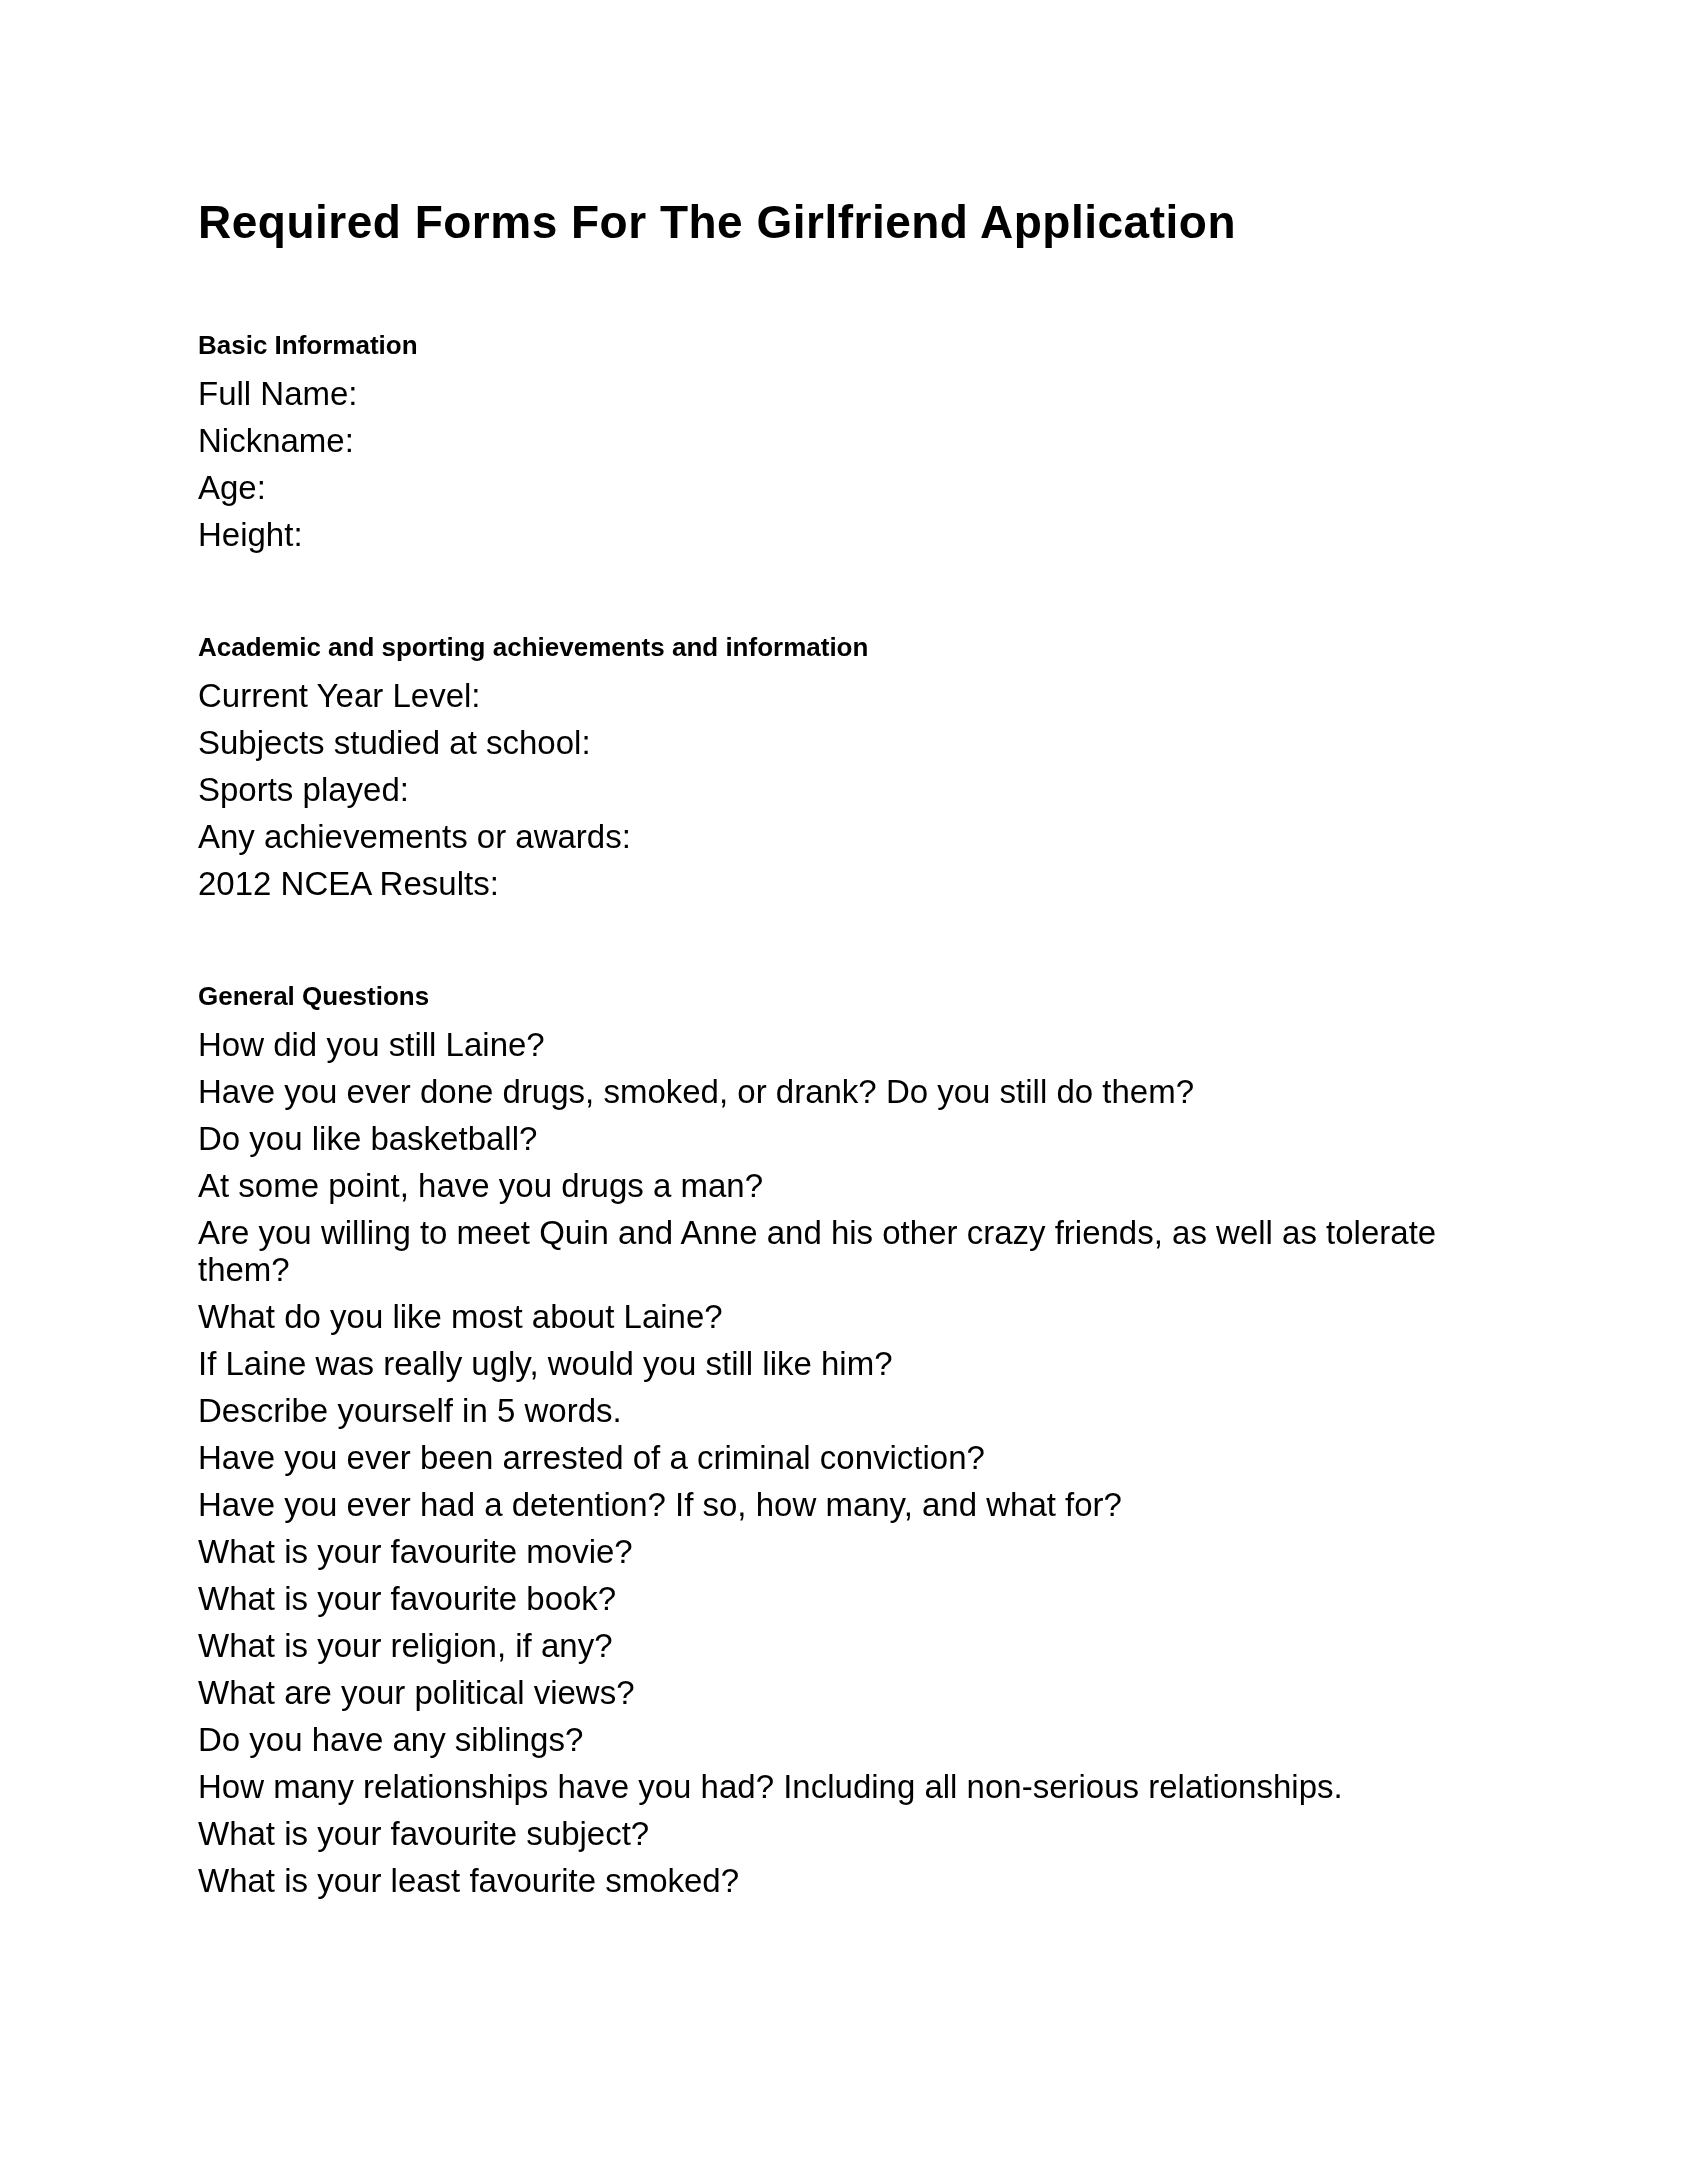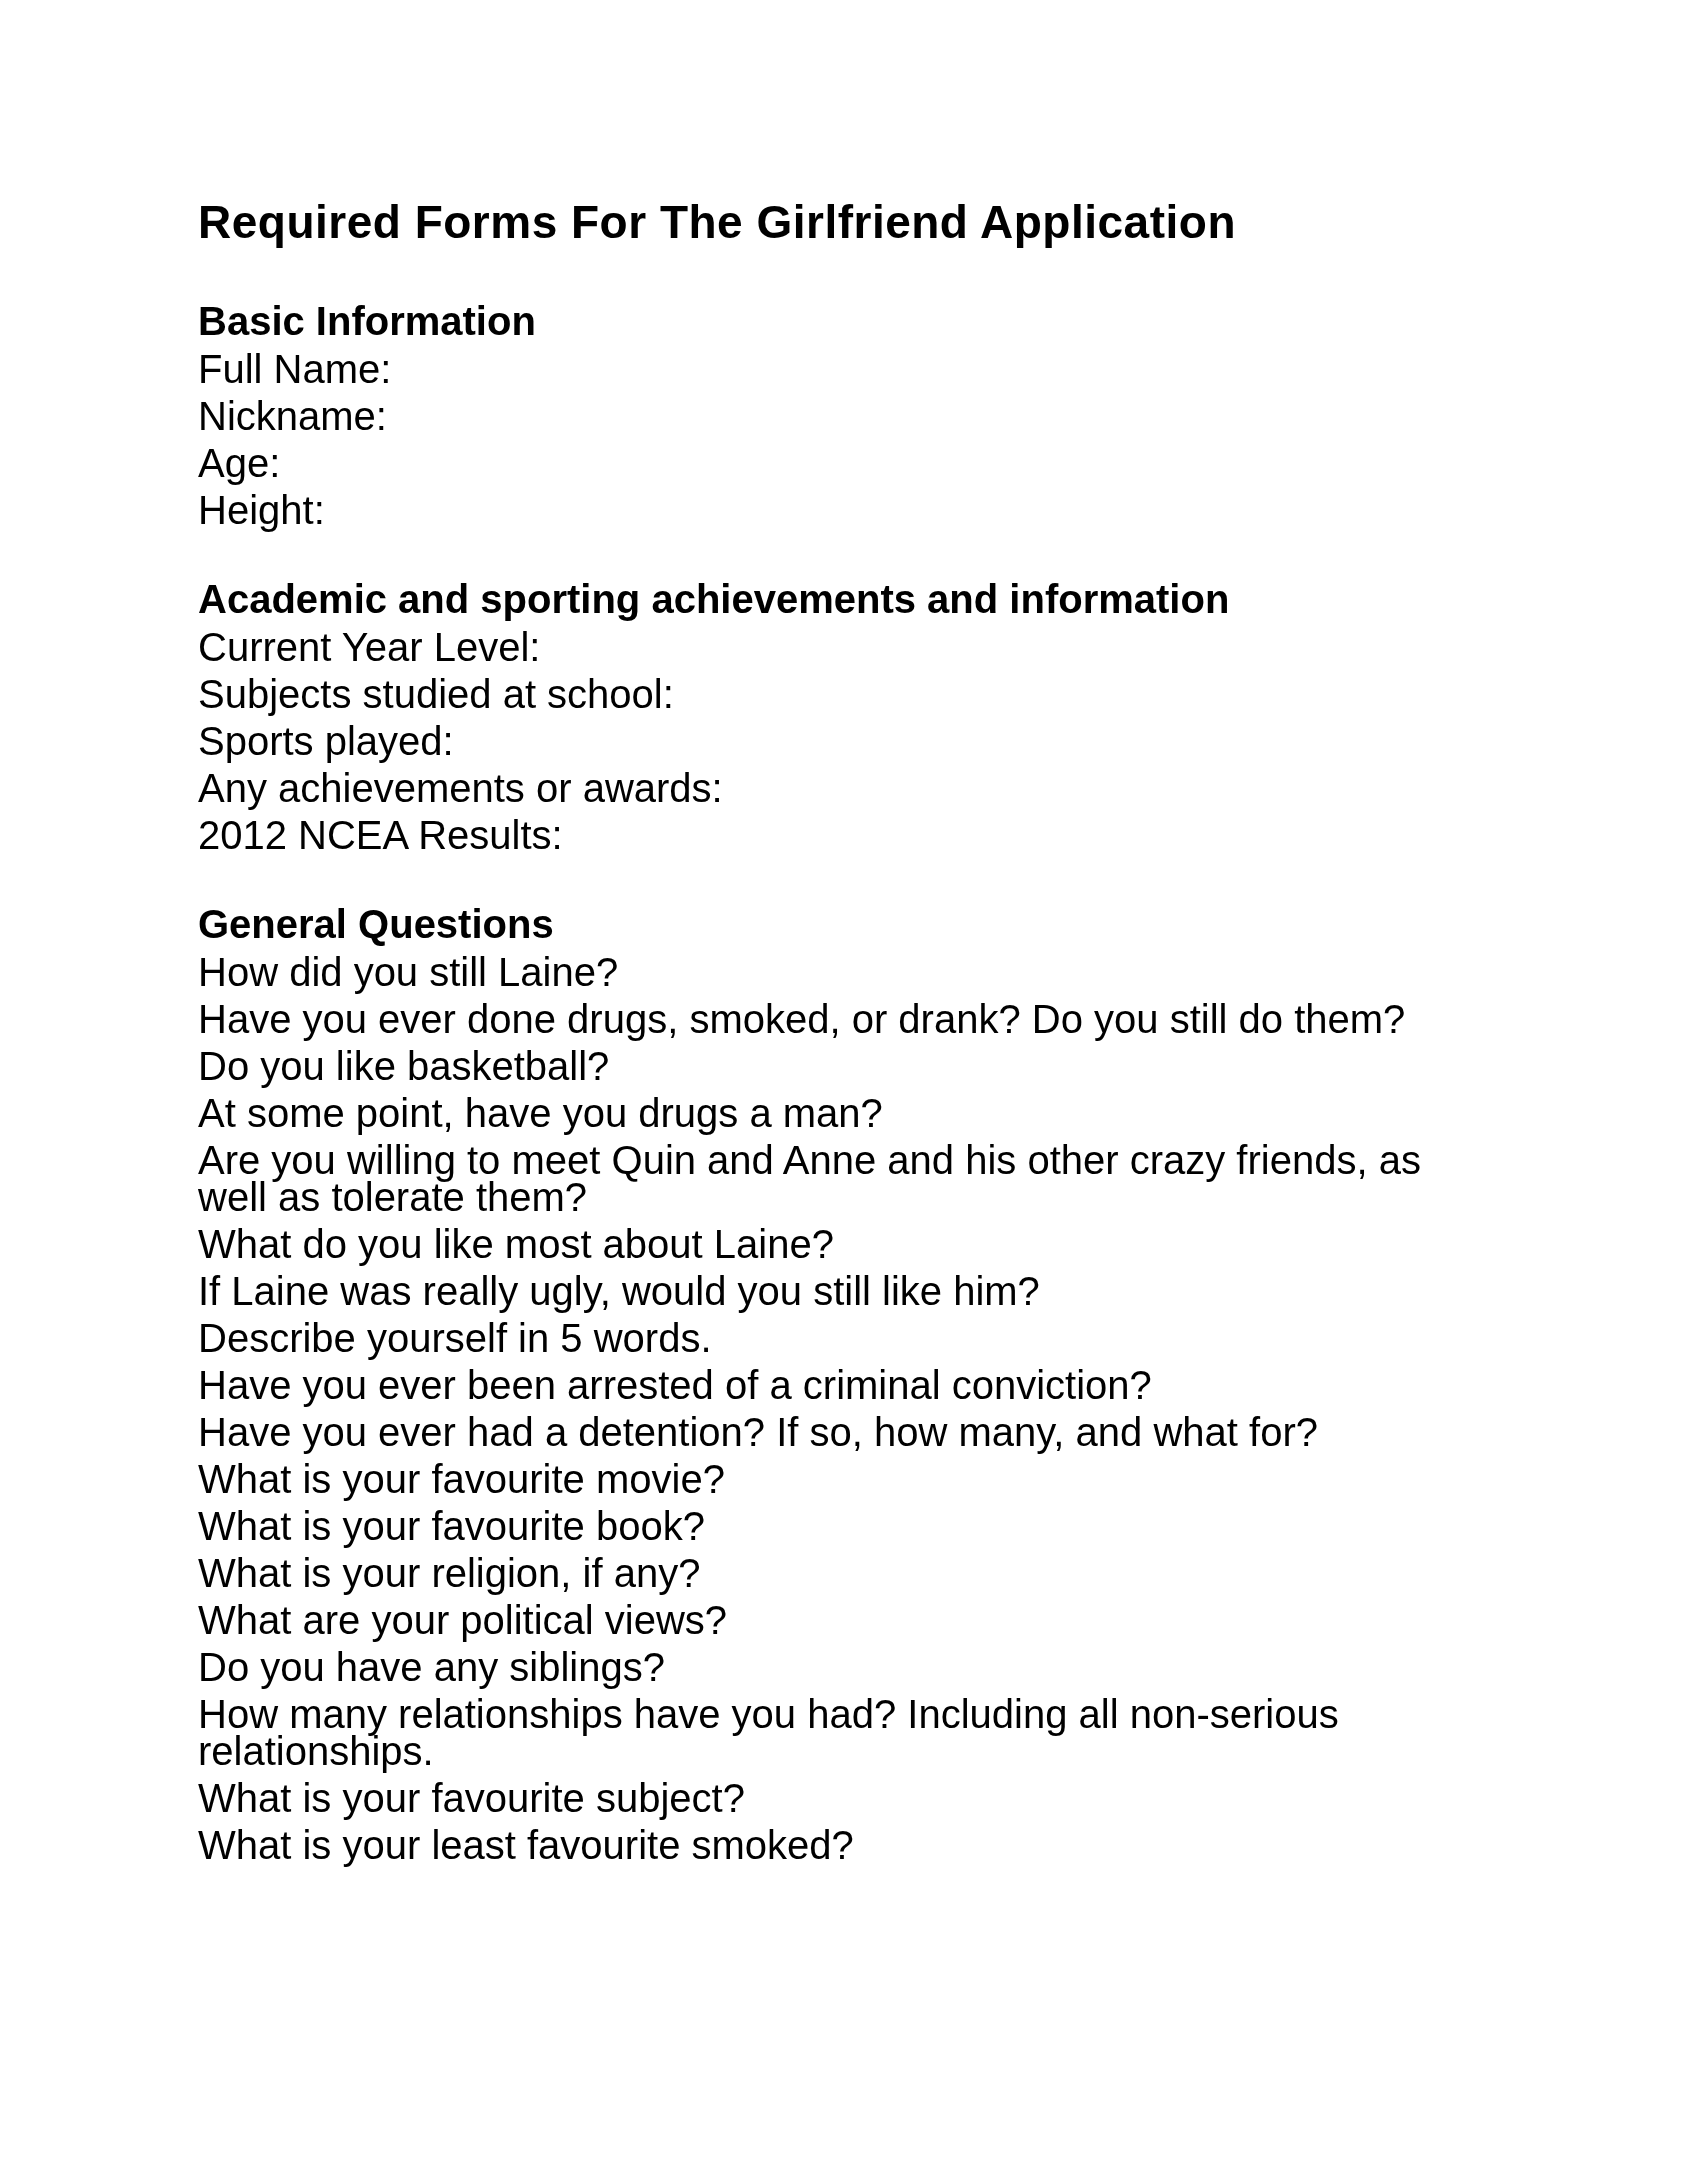--- a/index.html
+++ b/index.html
@@ -26,27 +26,27 @@
     padding: 194px 198px 0 198px;
   }
   .doc-title {
     font-size: 46px;
     line-height: 57px;
     font-weight: bold;
     letter-spacing: 0.5px;
     margin: 0 0 0 0;
   }
   .section-heading {
-    font-size: 40px;
+    font-size: 26px;
     line-height: 44px;
     font-weight: bold;
-    margin: 48px 0 8px 0;
+    margin: 72px 0 8px 0;
   }
   .doc-line {
-    font-size: 40px;
+    font-size: 33px;
     line-height: 37px;
     font-weight: normal;
     margin: 0 0 10px 0;
     max-width: 1287px;
   }
 </style>
 </head>
 <body>
 
 <div class="page">

